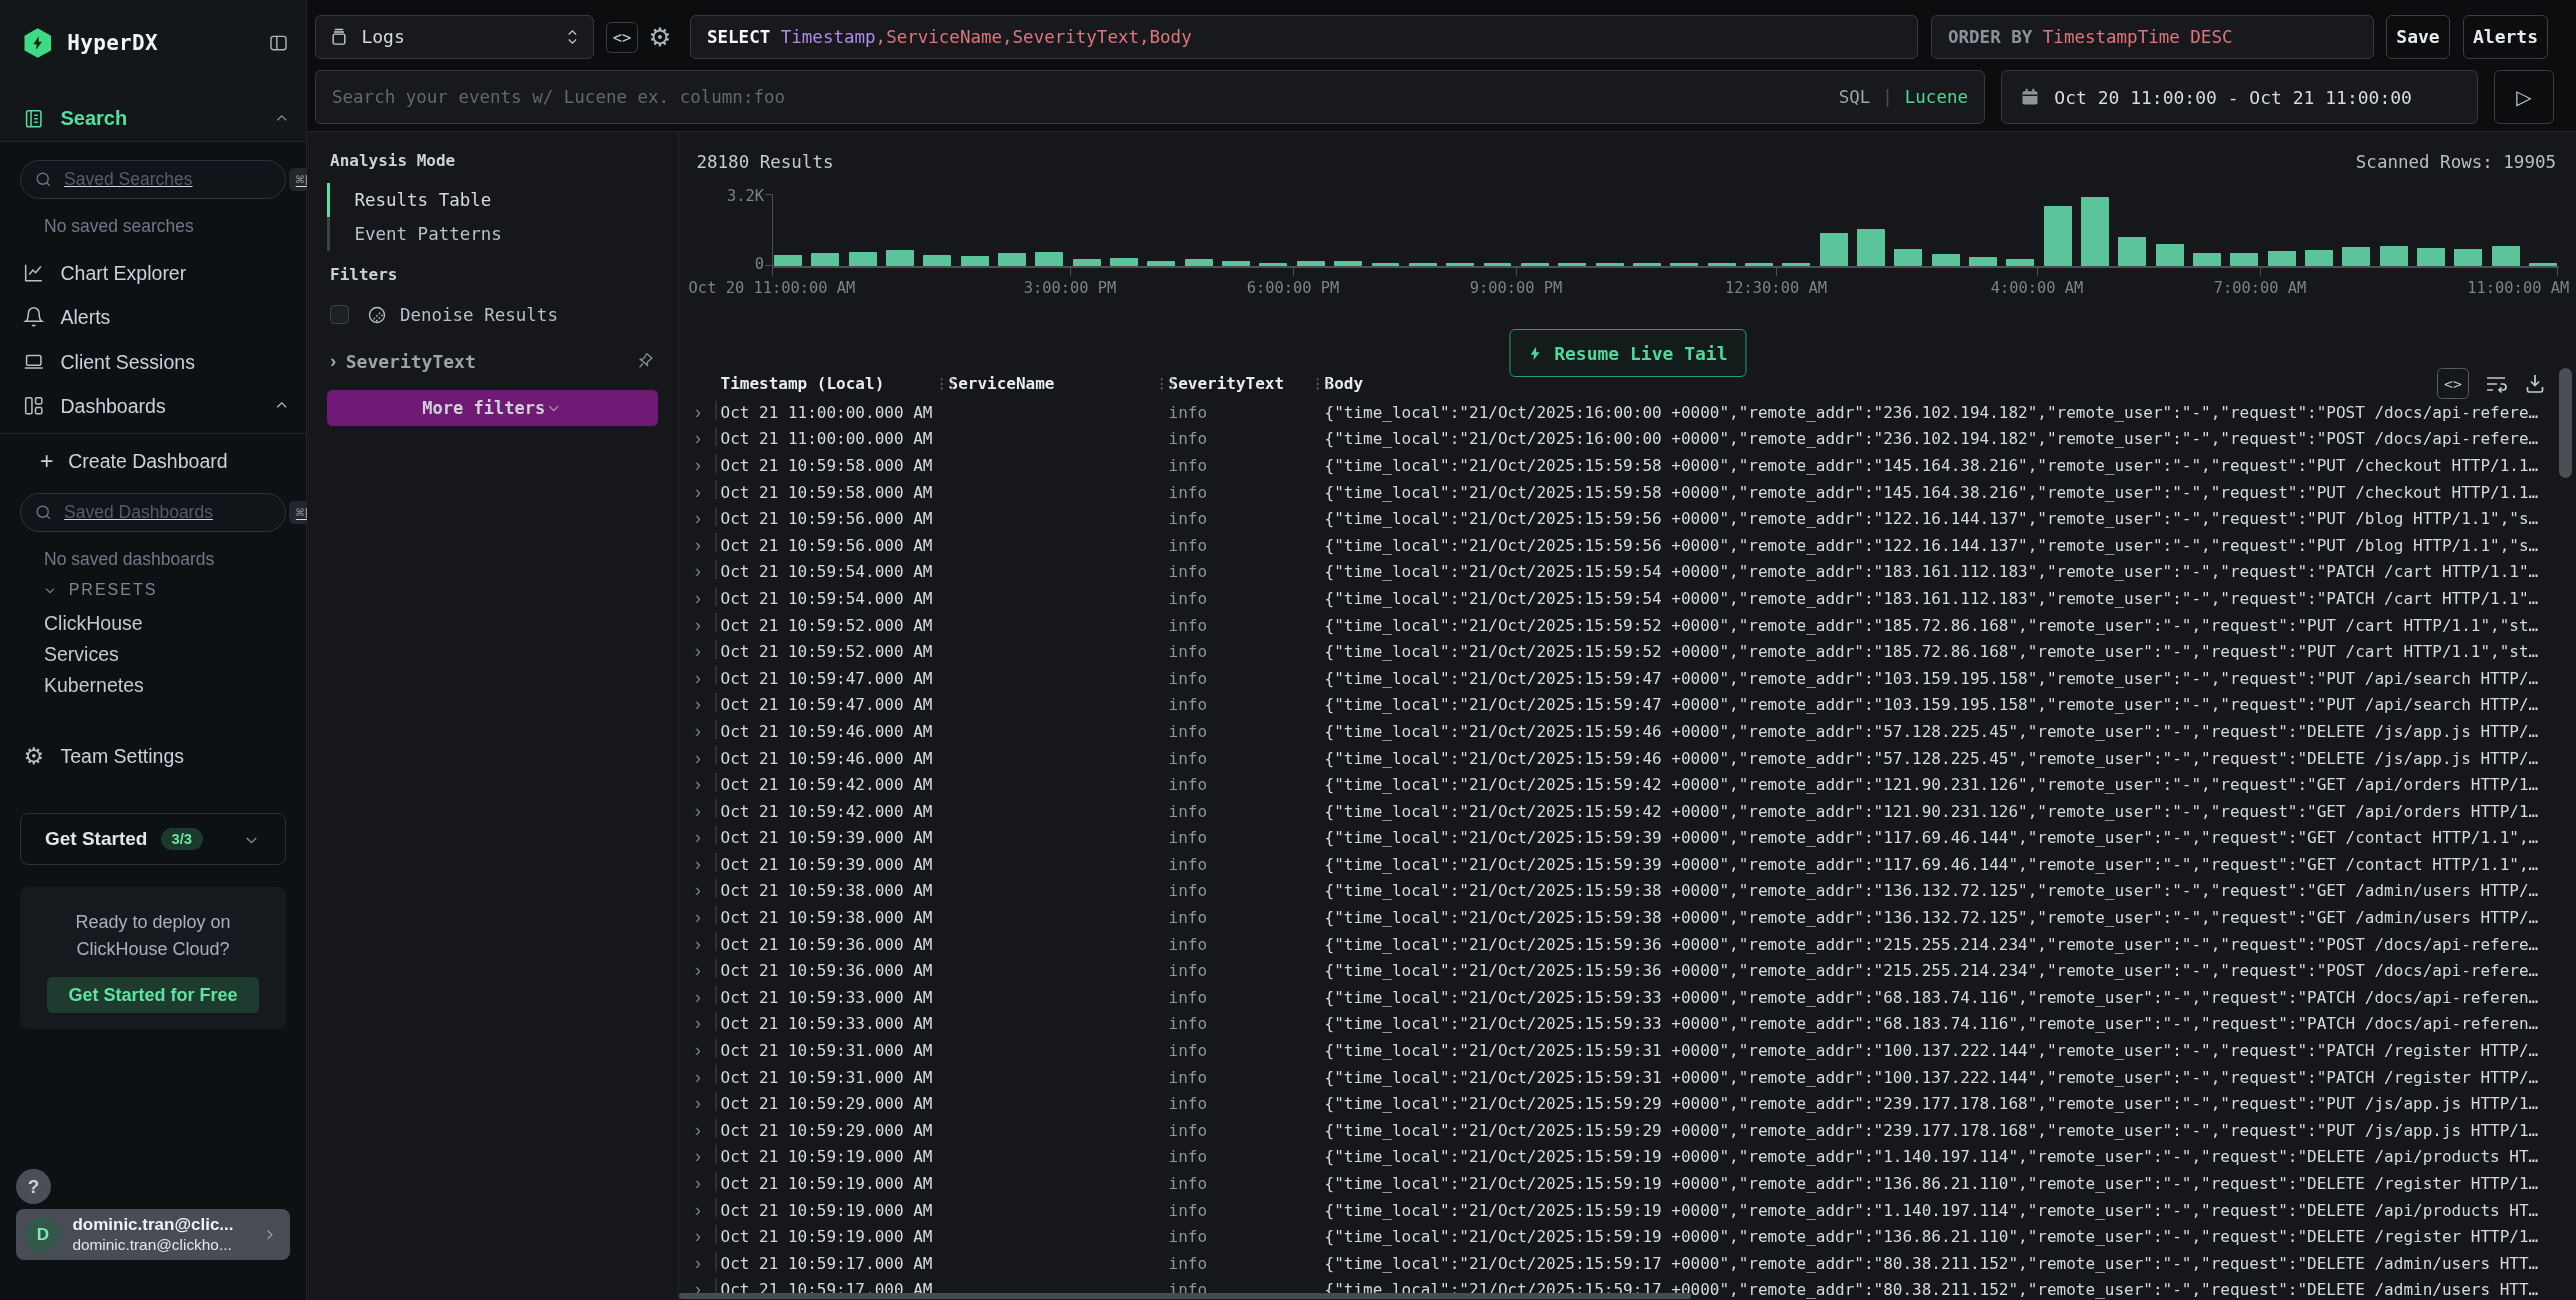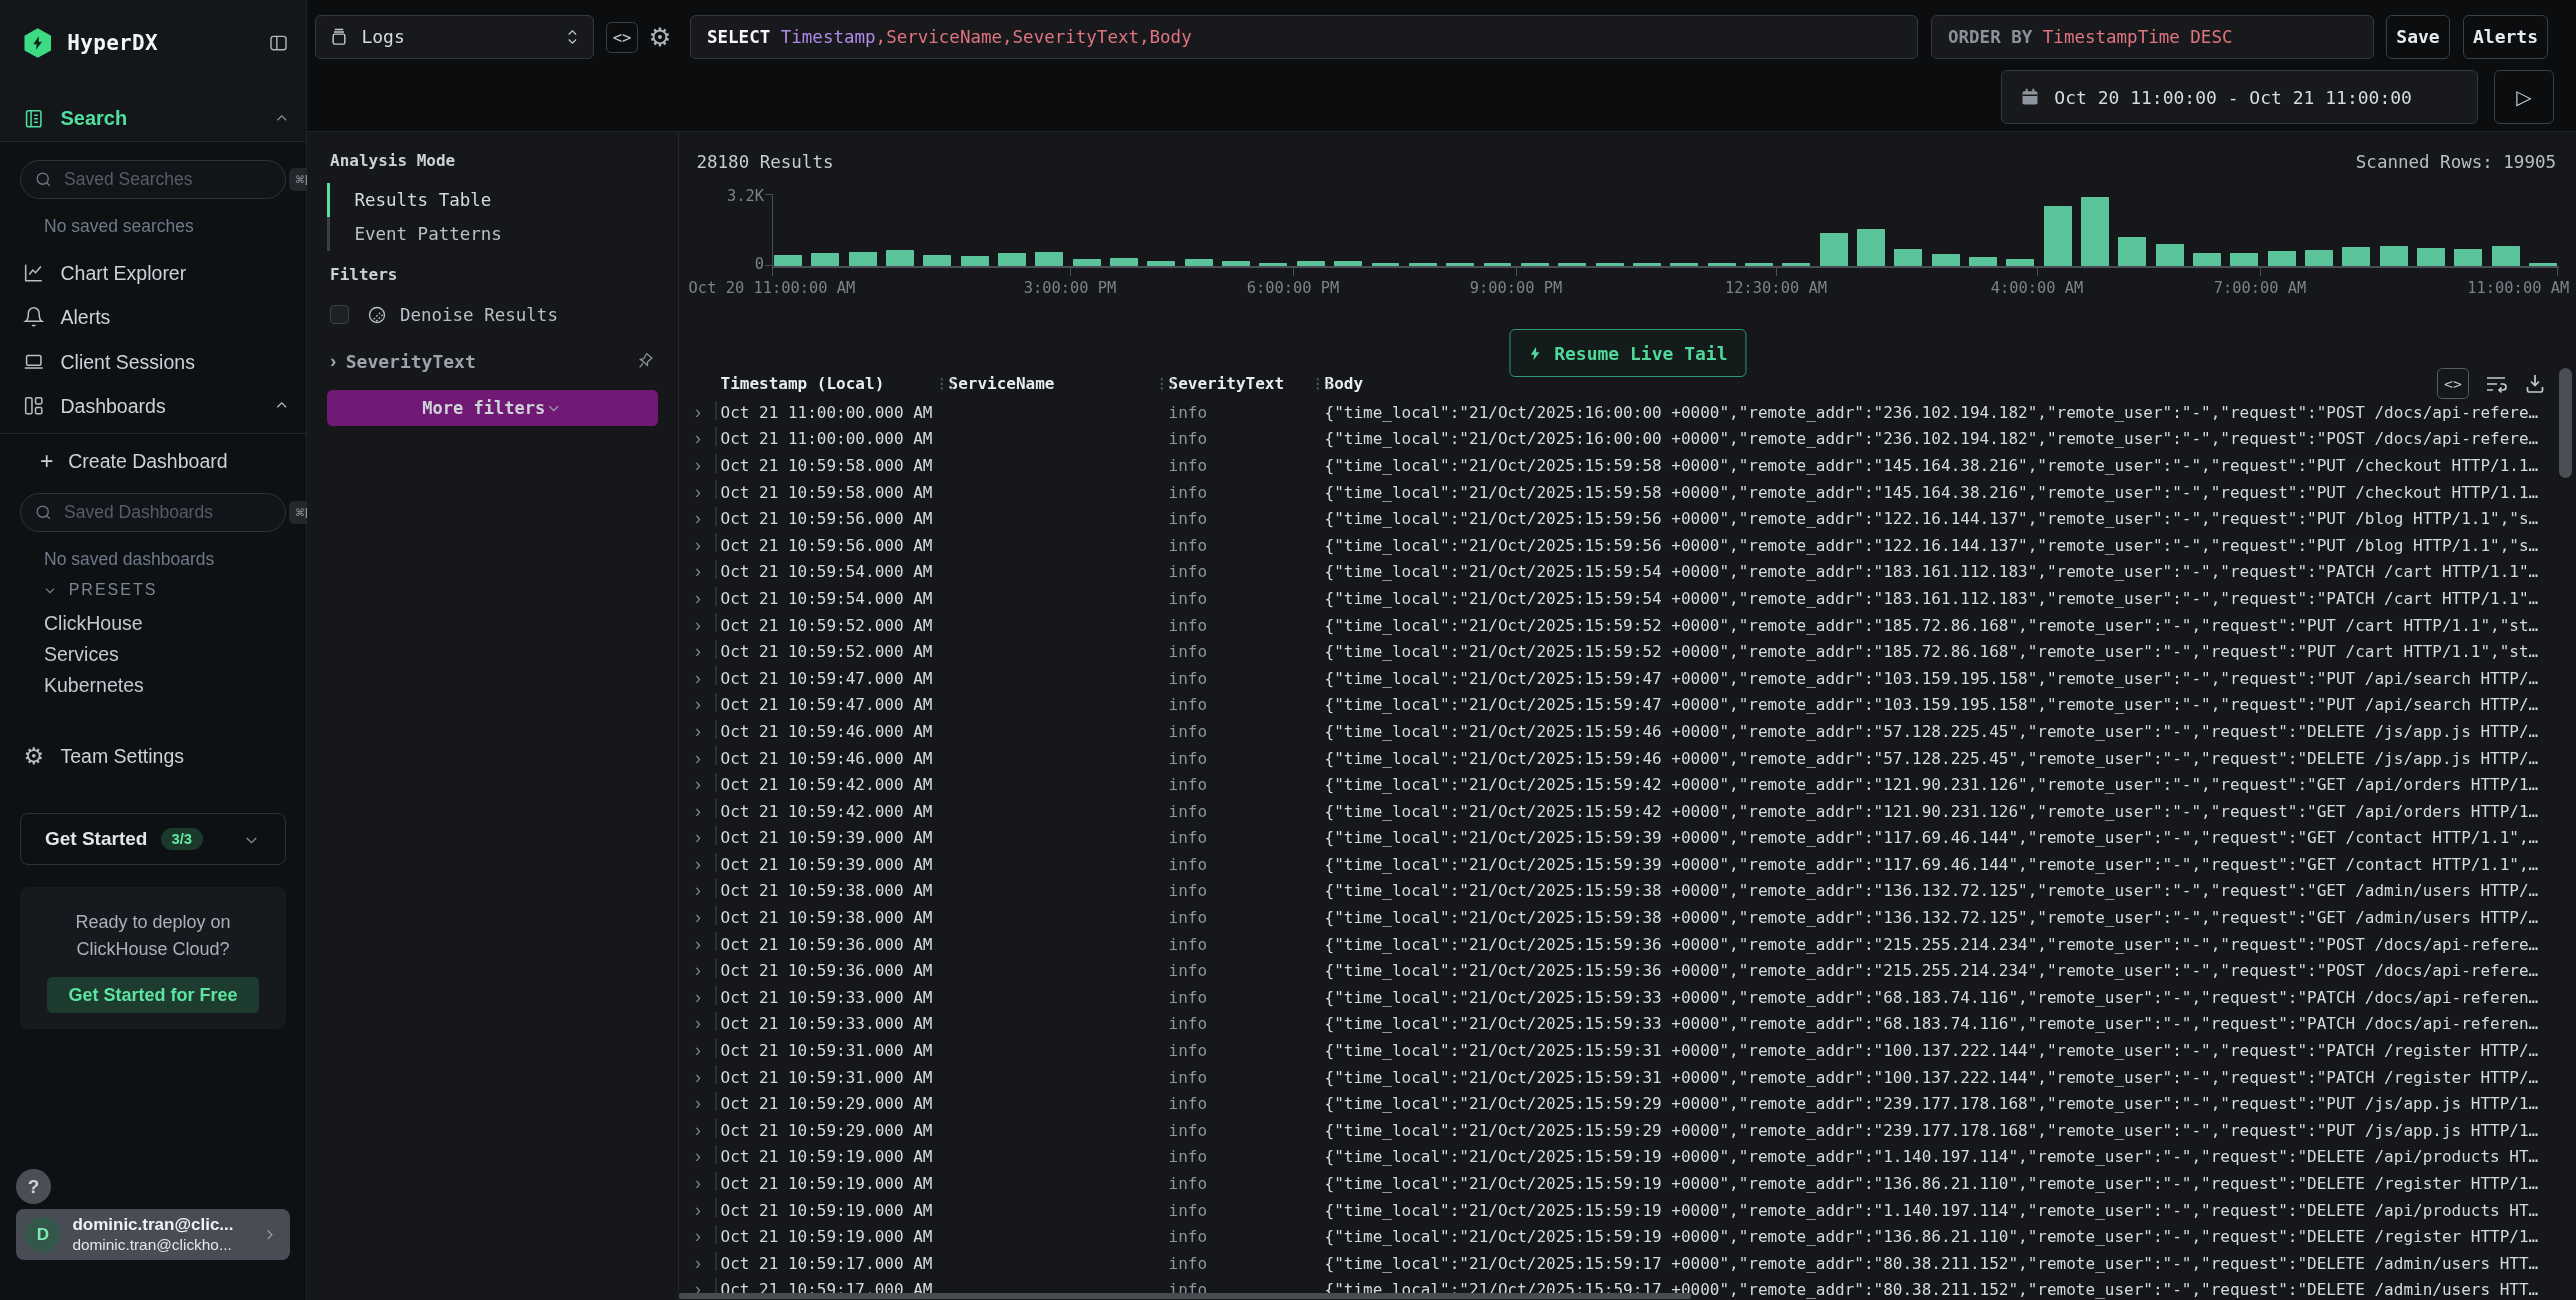--- a/index.html
+++ b/index.html
@@ -20,21 +20,21 @@
   .logo-hex svg { width:16px; height:16px; }
   .logo-text { margin-left:14.8px; font-weight:bold; font-size:21px; color:#f2f4f6;
     font-family:"DejaVu Sans Mono", monospace; letter-spacing:0.3px; }
   .collapse-btn { margin-left:auto; color:#aeb4ba; cursor:pointer; }
   .sb-search-row { position:absolute; left:23px; top:101px; right:16px; height:35px;
     display:flex; align-items:center; }
   .sb-search-row .nav-label { color:#4fe0a0; font-weight:bold; font-size:20px; margin-left:16px; }
   .sb-search-row .chev { margin-left:auto; color:#8a9097; }
   .pill-input { position:absolute; left:20px; right:20px; height:39px;
     border:1.3px solid #2e3339; background:#111418; border-radius:20px;
-    display:flex; align-items:center; padding:0 9.4px 0 13.4px; }
+    display:flex; align-items:center; padding:0 9.4px 0 13.4px;text-decoration:underline; }
   .pill-input svg { flex:none; color:#6b727a; }
   .pill-input input { flex:1; margin-left:10.7px; background:transparent; border:none; outline:none;
     color:#aab1b8; font-size:17.5px; font-family:"Liberation Sans", sans-serif; }
   .pill-input input::placeholder { color:#565d66; }
   .kbd { background:#23272c; color:#8b929a; border-radius:5.4px; font-size:14.8px;
     padding:2.7px 6.7px; font-family:"DejaVu Sans Mono", monospace; }
   .sb-empty { position:absolute; left:44px; color:#6e7a89; font-size:17.5px; }
   .nav-item { position:absolute; left:23px; right:16px; height:36px;
     display:flex; align-items:center; cursor:pointer; }
   .nav-item svg { flex:none; color:#b9bfc6; }
@@ -361,20 +361,28 @@
   </div>
 
   <div class="box order-box">
     <span class="q q-gray">ORDER BY </span>
       <span class="q q-red">TimestampTime DESC</span>
   </div>
 
   <button class="tb-btn save-btn">Save</button>
   <button class="tb-btn alerts-btn">Alerts</button>
 
+  <div class="box search-box">
+    <input type="text" placeholder="Search your events w/ Lucene ex. column:foo" style="">
+    <span class="lang-toggle">
+      <span class="lang-sql">SQL</span>
+      <span class="lang-sep">|</span>
+      <span class="lang-lucene">Lucene</span>
+    </span>
+  </div>
 
   <div class="box date-box">
     <svg width="20" height="20" viewBox="0 0 24 24">
         <path d="M8 2v4M16 2v4" stroke="#8f959c" stroke-width="2.4"></path>
         <rect x="3" y="5" width="18" height="16" rx="2" fill="#8f959c"></rect>
         <rect x="3" y="9" width="18" height="1.8" fill="#17191d"></rect>
       </svg>
     <span class="date-label">Oct 20 11:00:00 - Oct 21 11:00:00</span>
   </div>
 

